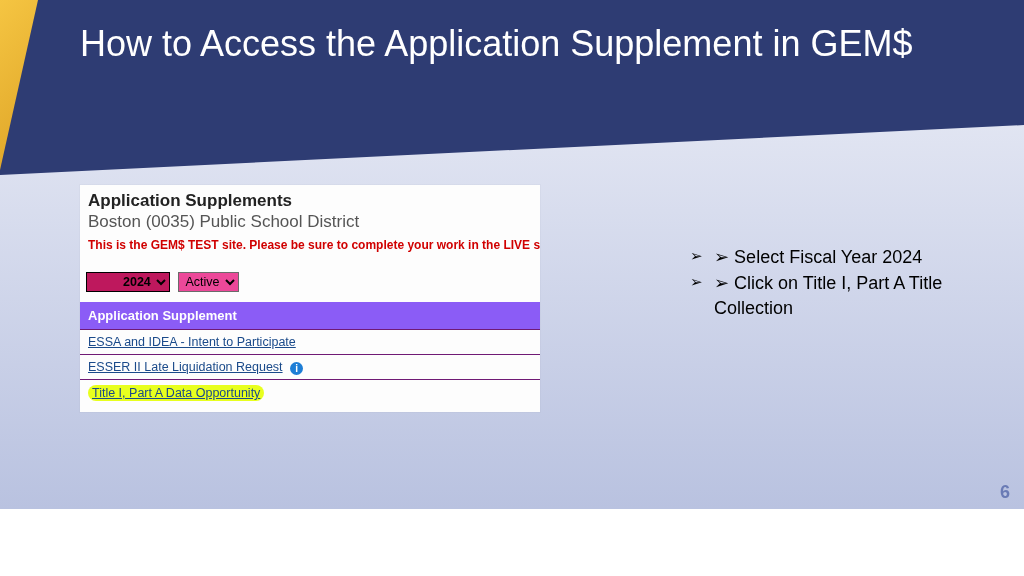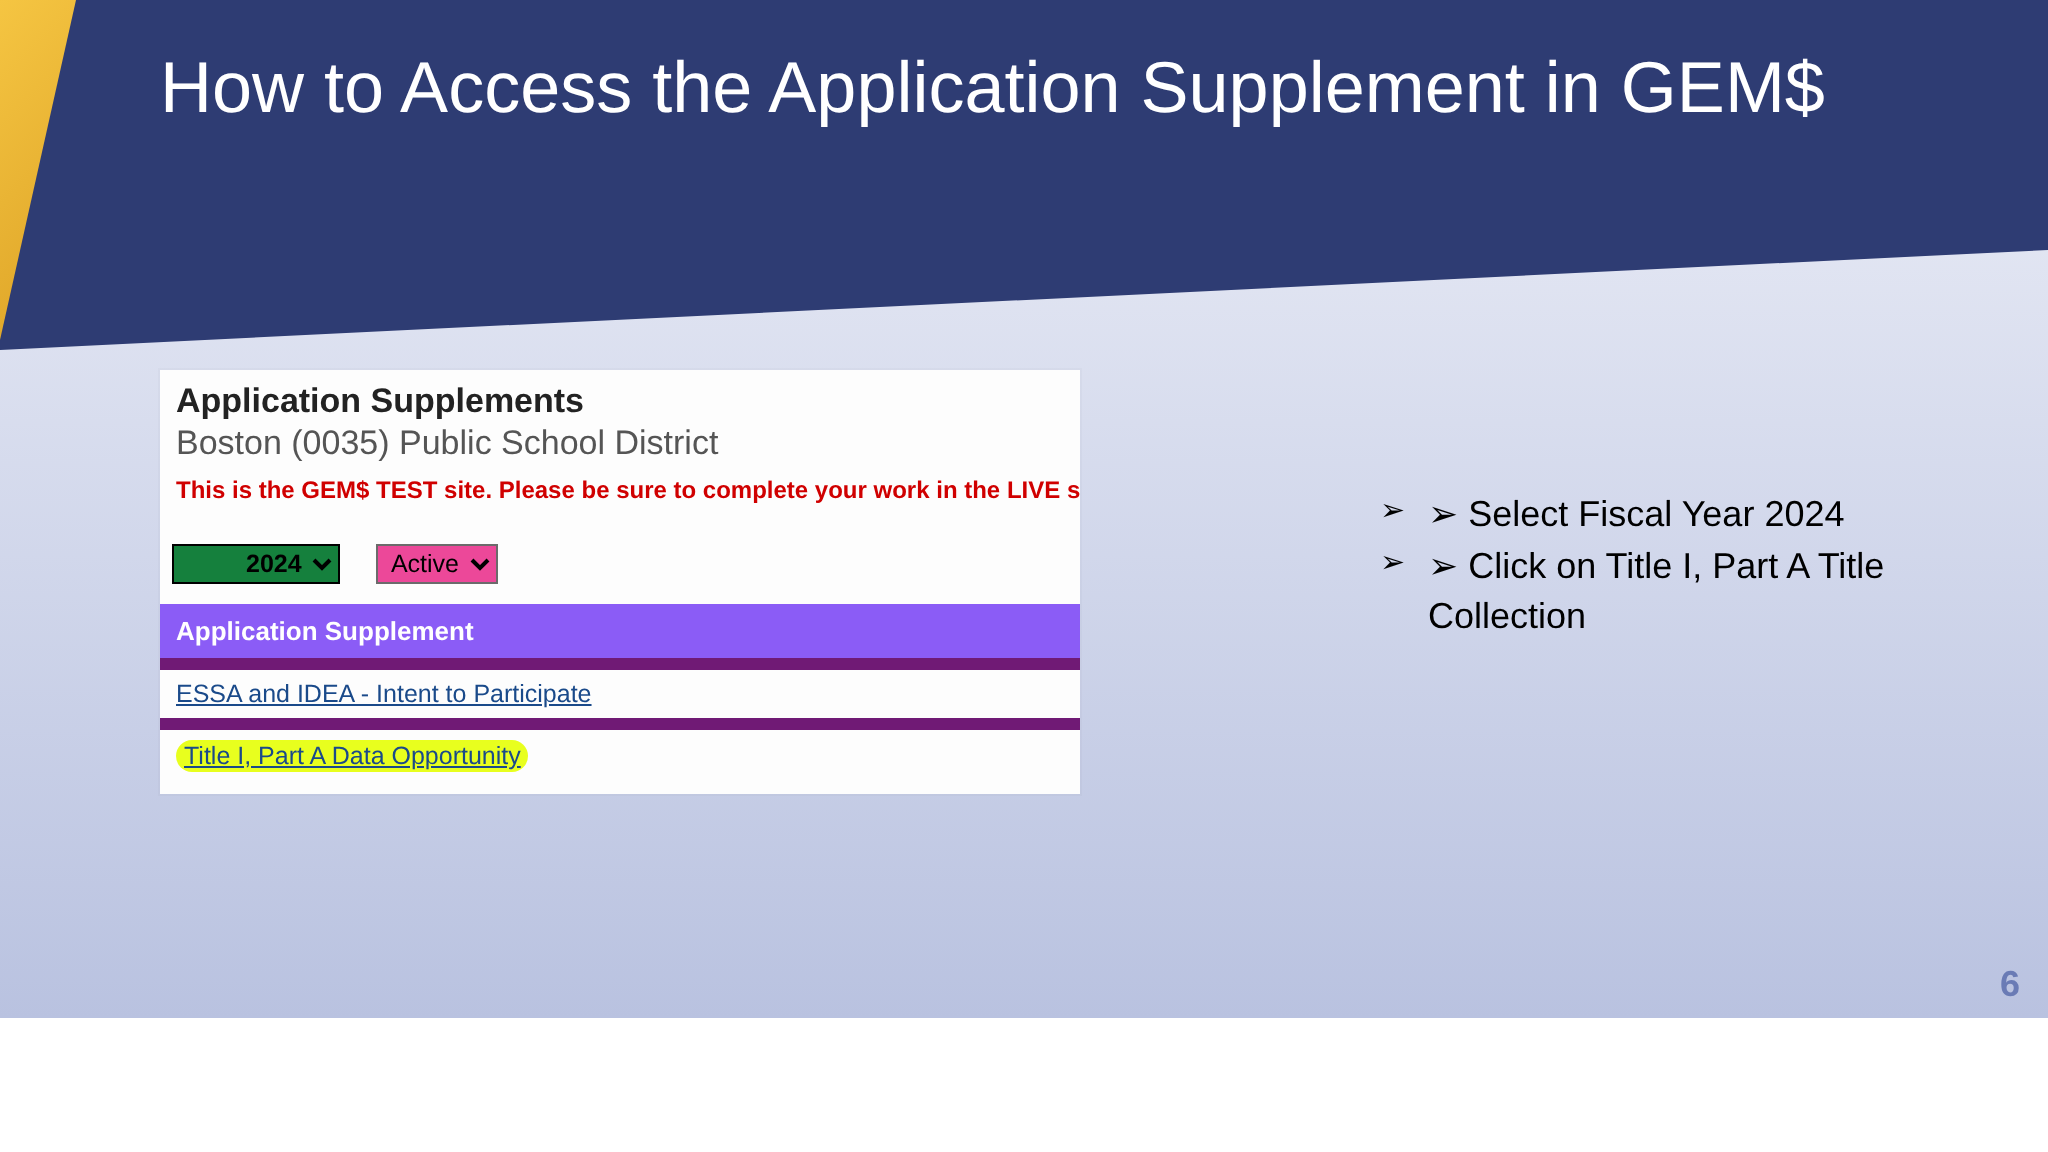--- a/index.html
+++ b/index.html
@@ -68,35 +68,35 @@
     padding: 14px 6px 10px 6px;
   }
   .sel {
     font-size: 12.5px;
     border: 1px solid #6b6b6b;
     background: #ec4899;
     padding: 1px 2px;
     font-family: inherit;
   }
   .sel-year {
-    background: #15803d;
+    background: #be185d;
     border: 1px solid #000;
     font-weight: 600;
-    margin-right: 14px;
+    margin-right: 4px;
     padding-left: 32px;
   }
   .tbl-header {
     background: #8b5cf6;
     color: #fff;
     font-size: 13px;
     font-weight: 700;
     padding: 6px 8px;
   }
   .tbl-row {
-    border-top: 6px solid #701a75;
+    border-top: 1px solid #701a75;
     padding: 5px 8px;
     font-size: 12.5px;
   }
   .tbl-row a {
     color: #1a4a8a;
     text-decoration: underline;
   }
   .hl {
     background: #e8ff1e;
     border-radius: 10px;
@@ -172,20 +172,24 @@
       </select>
       <select class="sel">
         <option>Active</option>
       </select>
     </div>
 
     <div class="tbl-header">Application Supplement</div>
 
     <div class="tbl-row">
       <a href="#">ESSA and IDEA - Intent to Participate</a>
+    </div>
+    <div class="tbl-row">
+      <a href="#">ESSER II Late Liquidation Request</a>
+      <span class="info-icon">i</span>
     </div>
     <div class="tbl-row">
       <span class="hl">
         <a href="#">Title I, Part A Data Opportunity</a>
       </span>
     </div>
     <div style="height:6px"></div>
   </div>
 
   <ul class="bullets">

